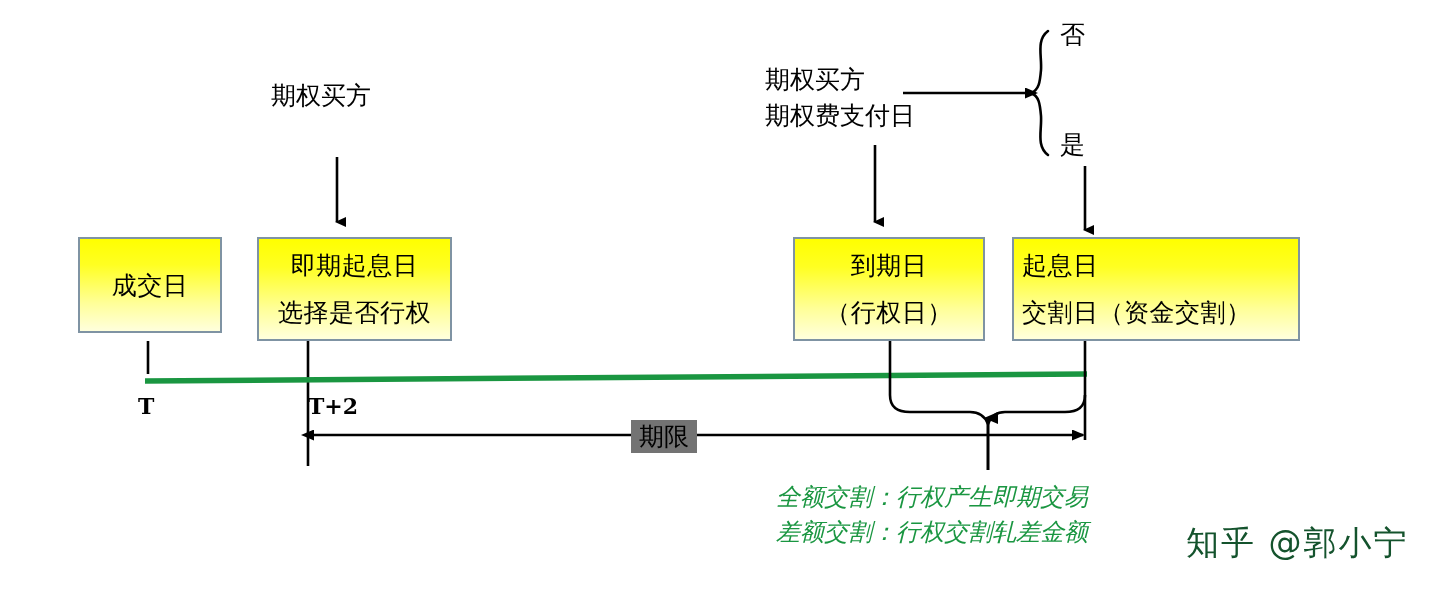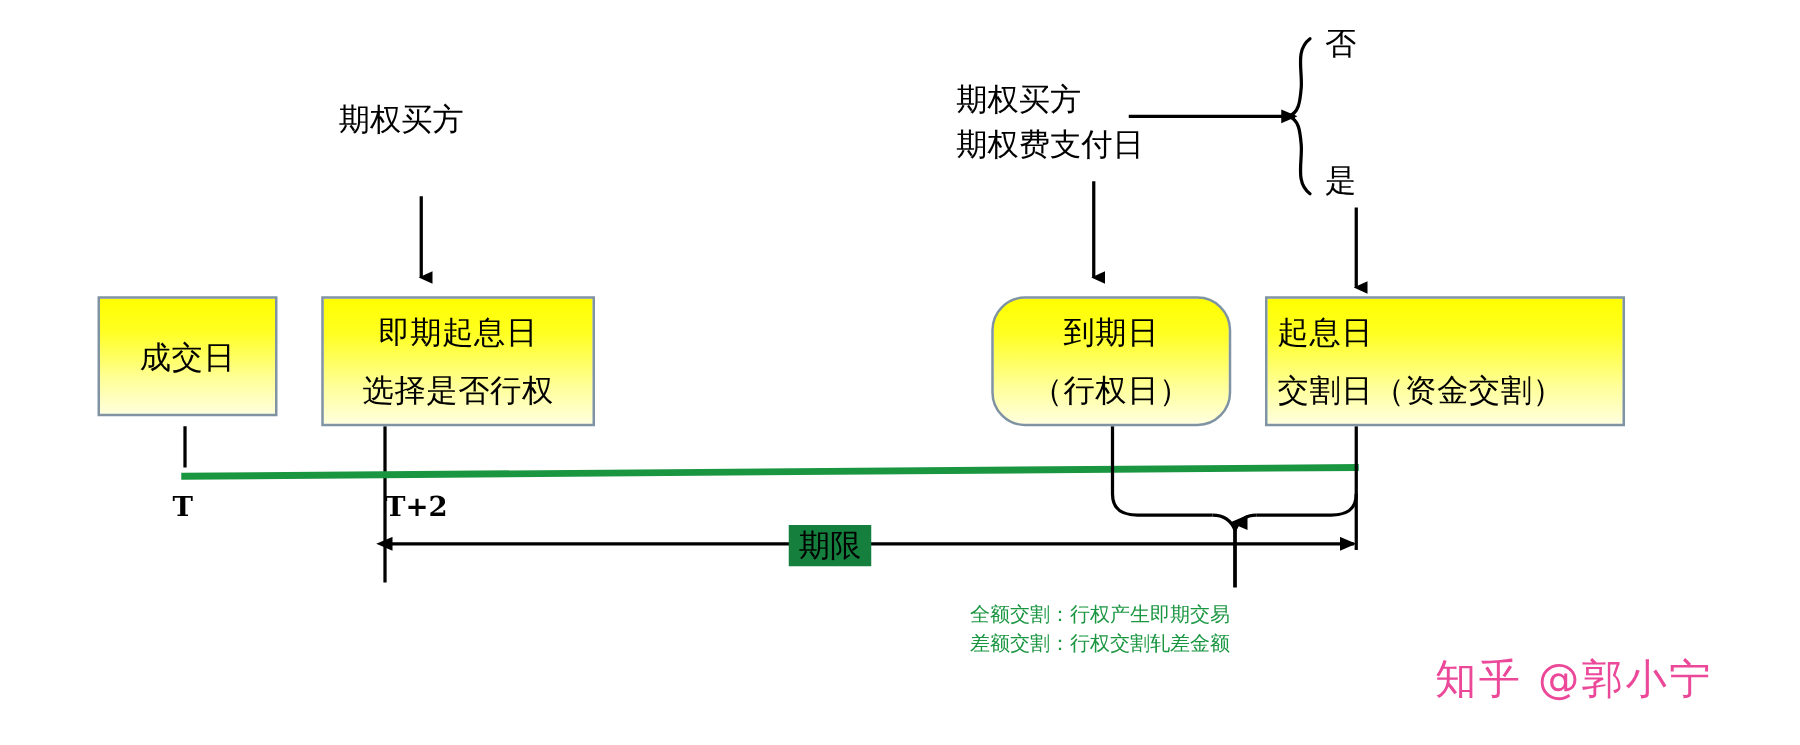--- a/index.html
+++ b/index.html
@@ -60,46 +60,48 @@
     font-family: "DejaVu Serif", "Liberation Serif", serif;
     font-weight: bold;
     font-size: 22px;
     white-space: nowrap;
   }
   .span-label {
     position: absolute;
     color: #000000;
     font-family: "DejaVu Sans", "Liberation Sans", sans-serif;
     font-size: 25px;
-    background: #15803d;
+    background: #737373;
     padding: 0 8px;
     white-space: nowrap;
   }
   .branch-label {
     position: absolute;
     color: #000000;
     font-family: "DejaVu Sans", "Liberation Sans", sans-serif;
     font-size: 25px;
     white-space: nowrap;
   }
   .settle-note {
     position: absolute;
     color: #1a9641;
     font-family: "DejaVu Sans", "Liberation Sans", sans-serif;
-    font-size: 16px;
+    font-size: 24px;
     line-height: 1.45;
     white-space: nowrap;
+    font-style: italic;
   }
   .watermark {
     position: absolute;
-    color: #ec4899;
+    color: #14532d;
     font-family: "DejaVu Sans", "Liberation Sans", sans-serif;
     font-size: 33px;
     letter-spacing: 2px;
     white-space: nowrap;
+    margin-left: 38px;
   }
 </style>
 </head>
 <body>
 
 <div id="canvas">
 
   <svg id="vector-layer" viewBox="0 0 1440 596" xmlns="http://www.w3.org/2000/svg">
     <defs>
       <marker id="arrowDown" markerWidth="14" markerHeight="14" refX="5" refY="9" orient="auto" markerUnits="userSpaceOnUse">
@@ -168,26 +170,26 @@
 
     <g>
       <line x1="312" y1="435" x2="1083" y2="435" stroke="#000000" stroke-width="2.6" marker-start="url(#arrowLeft)" marker-end="url(#arrowRight)"></line>
     </g>
   </svg>
 
   <div class="node-box" style="left:78px; top:237px; width:144px; height:96px;">
     <div class="line">成交日</div>
   </div>
 
-  <div class="node-box" style="left:257px; top:237px; width:219px; height:104px;">
+  <div class="node-box" style="left:257px; top:237px; width:195px; height:104px;">
     <div class="line">即期起息日</div>
     <div class="line">选择是否行权</div>
   </div>
 
-  <div class="node-box" style="left:793px; top:237px; width:192px; height:104px;border-radius:27px;">
+  <div class="node-box" style="left:793px; top:237px; width:192px; height:104px;">
     <div class="line">到期日</div>
     <div class="line">（行权日）</div>
   </div>
 
   <div class="node-box" style="left:1012px; top:237px; width:288px; height:104px; align-items:flex-start; padding-left:8px;">
     <div class="line">起息日</div>
     <div class="line">交割日（资金交割）</div>
   </div>
 
   <div class="anno" style="left:271px; top:78px;">

